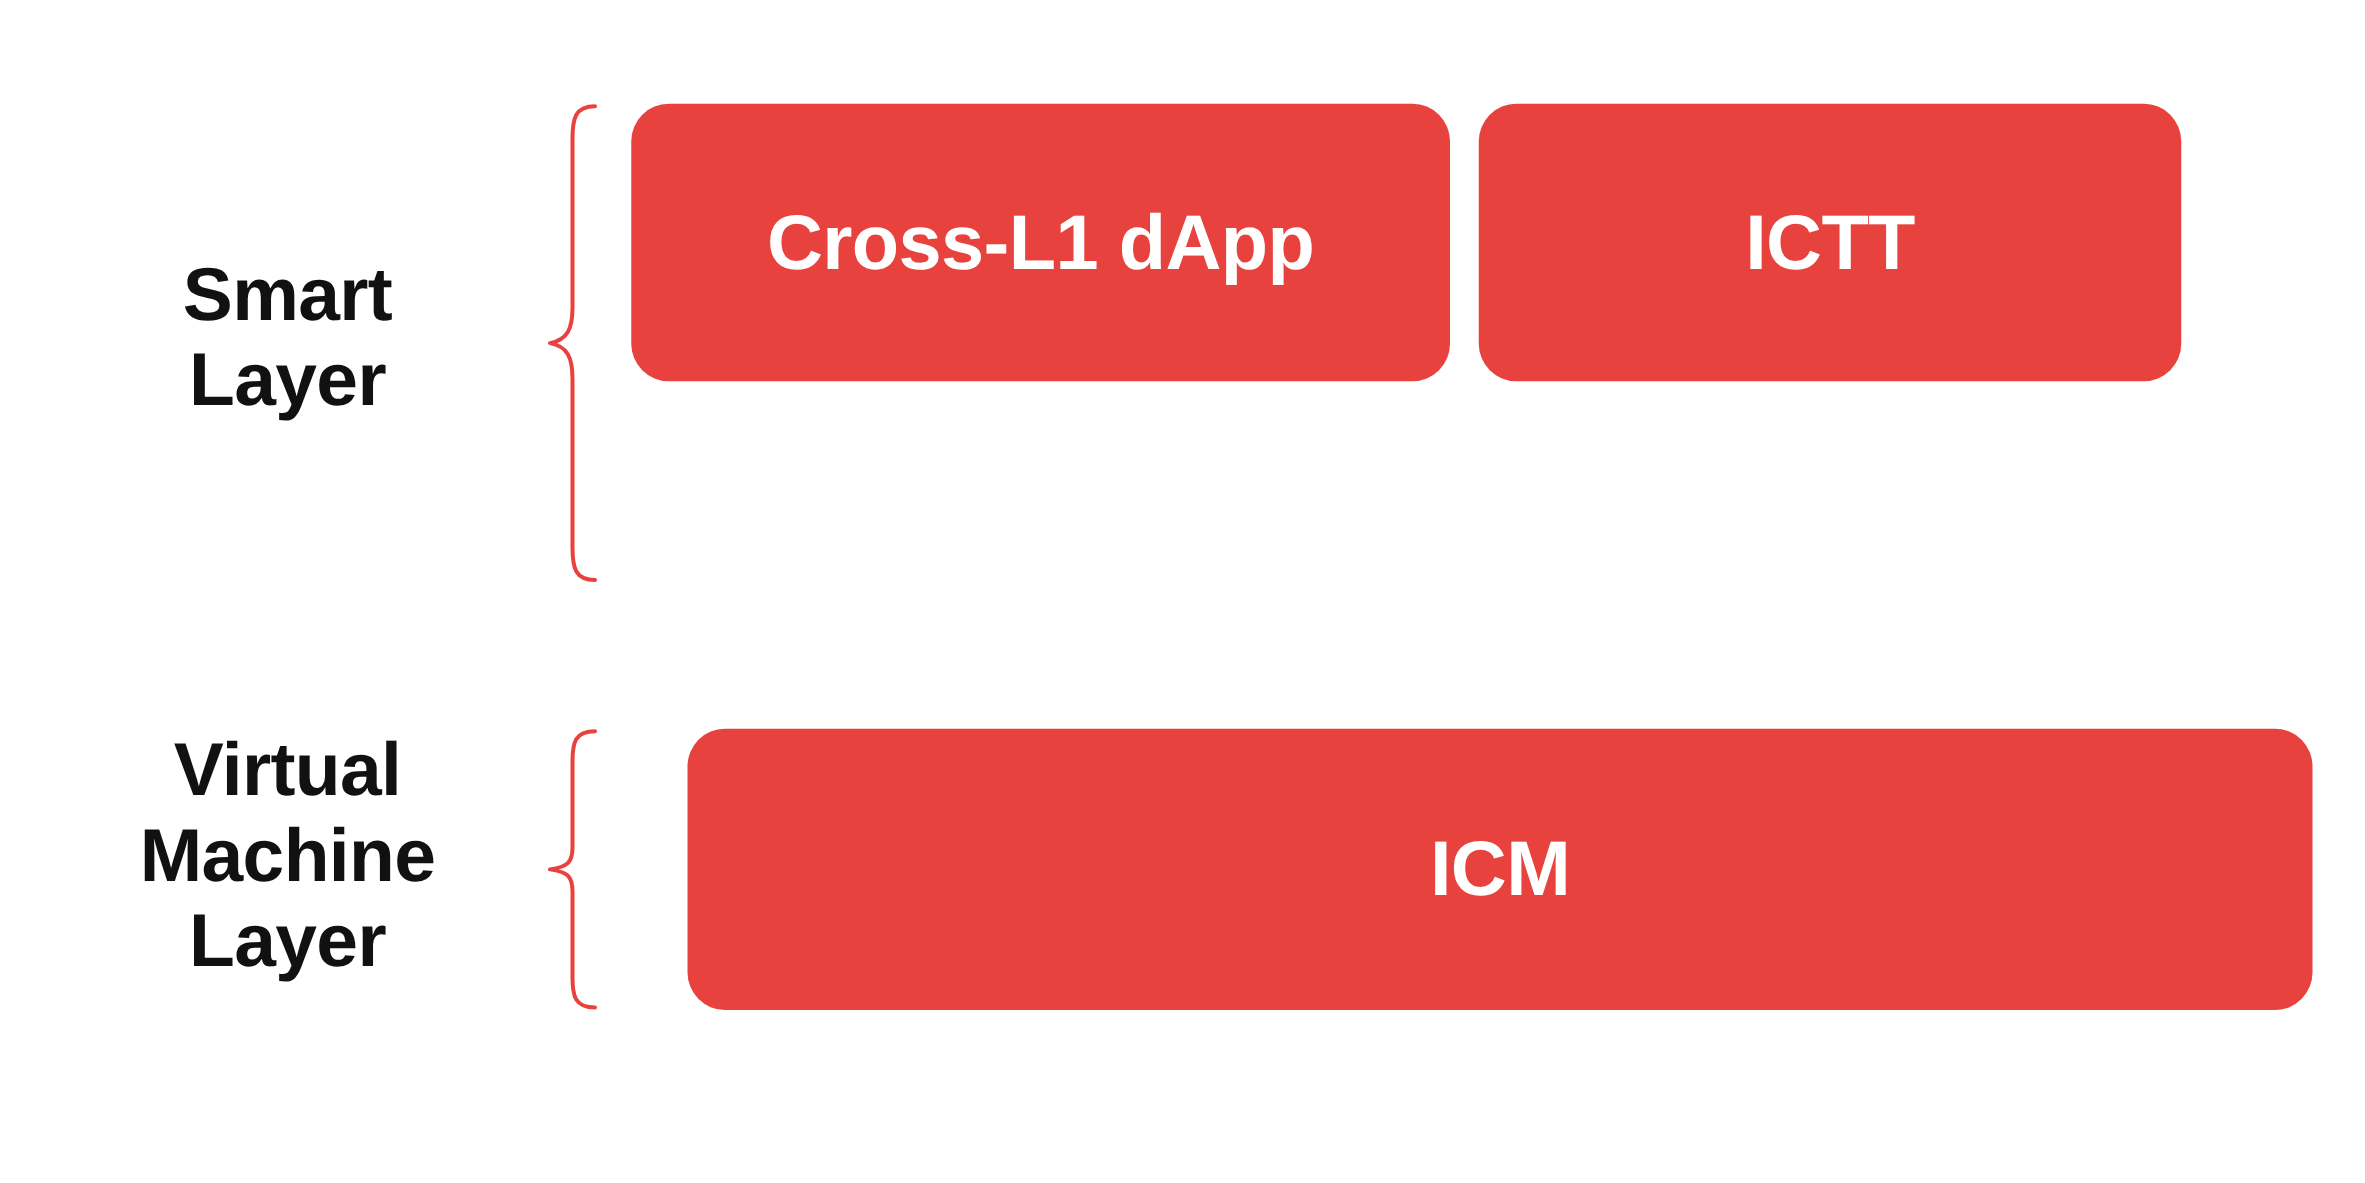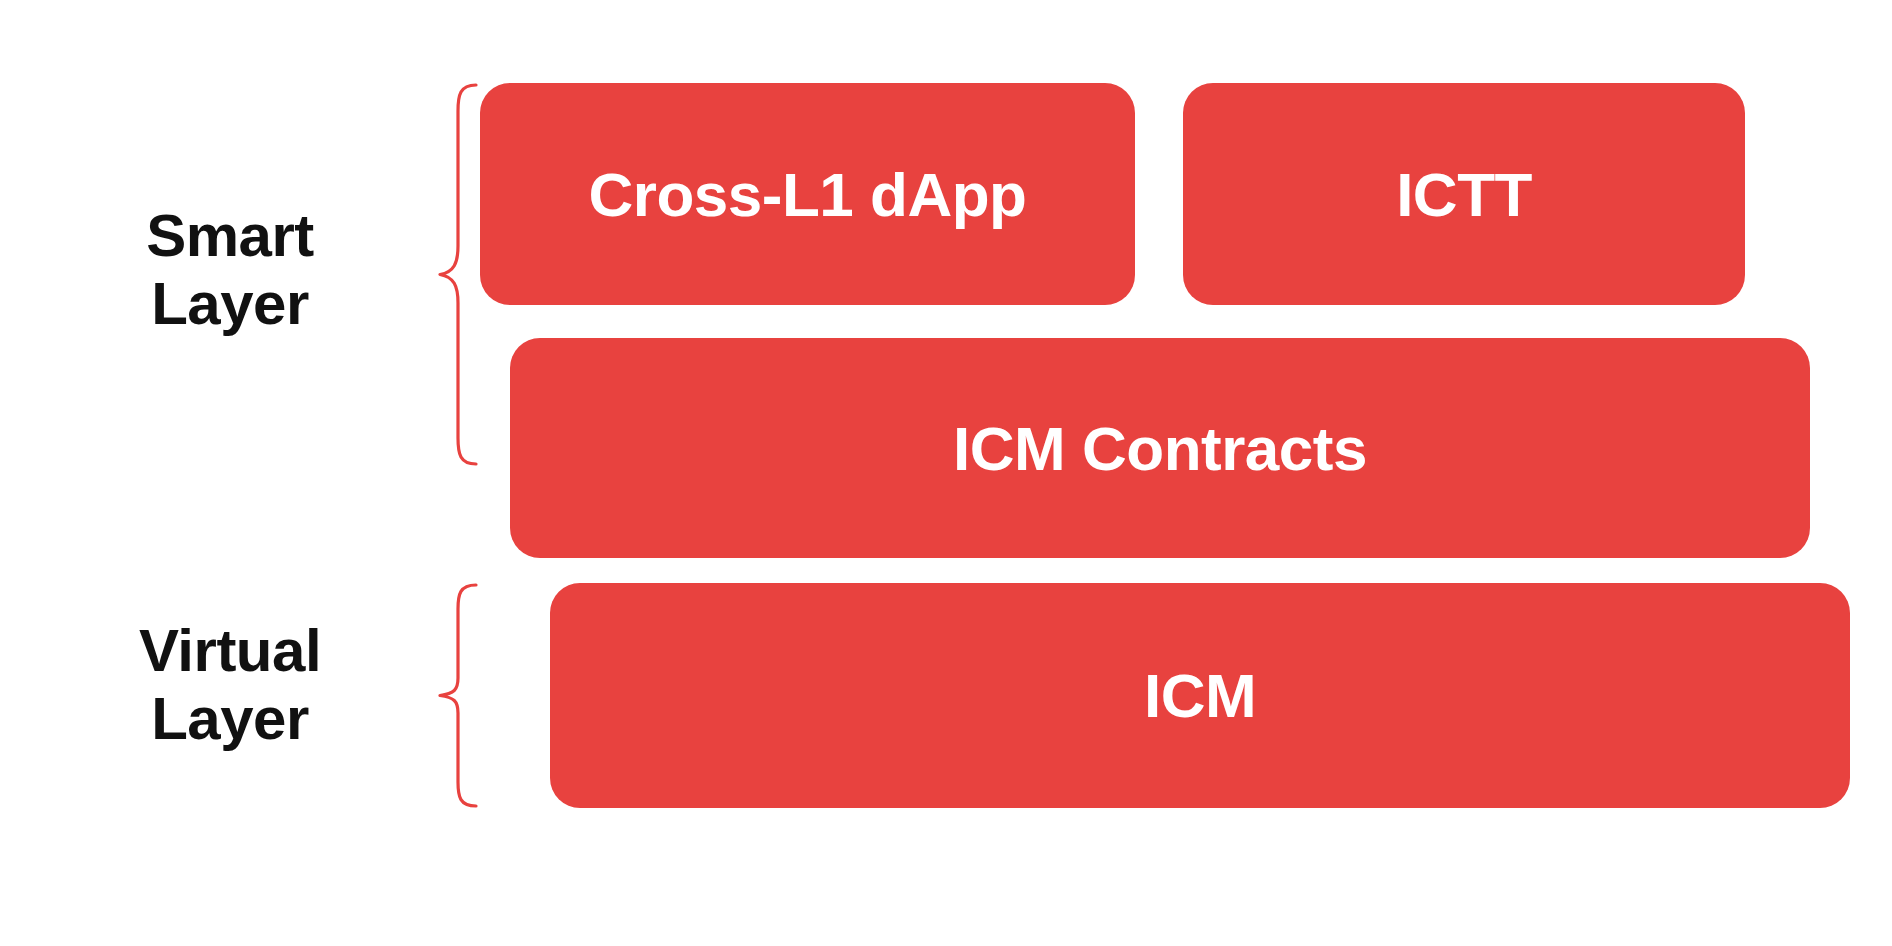--- a/index.html
+++ b/index.html
@@ -86,21 +86,21 @@
     justify-content: center;
     color: #ffffff;
     font-weight: 700;
     font-size: 62px;
     letter-spacing: -0.5px;
     white-space: nowrap;
     user-select: none;
   }
 
   #box-cross-l1-dapp {
-    left: 480px;
+    left: 505px;
     top: 83px;
     width: 655px;
     height: 222px;
   }
   #box-ictt {
     left: 1183px;
     top: 83px;
     width: 562px;
     height: 222px;
   }
@@ -133,34 +133,34 @@
              C 22 2, 20 12, 20 28
              L 20 163
              C 20 180, 16 189, 2 191.5
              C 16 194, 20 203, 20 220
              L 20 355
              C 20 371, 22 381, 38 381"></path>
   </svg>
 
   <div class="group-label" id="label-virtual-machine-layer">
     <span class="ln">Virtual</span>
+    <span class="ln">Machine</span>
     <span class="ln">Layer</span>
   </div>
 
   <svg class="brace" id="brace-virtual-machine" viewBox="0 0 40 225" preserveAspectRatio="none">
     <path d="M 38 2
              C 22 2, 20 11, 20 26
              L 20 95
              C 20 107, 16 110.5, 2 112.5
              C 16 114.5, 20 118, 20 130
              L 20 199
              C 20 214, 22 223, 38 223"></path>
   </svg>
 
   <div class="node-box" id="box-cross-l1-dapp">Cross-L1 dApp</div>
 
   <div class="node-box" id="box-ictt">ICTT</div>
 
-  <div class="node-box" id="box-icm-contracts">ICM Contracts</div>
 
   <div class="node-box" id="box-icm">ICM</div>
 
 </div>
 
 </body></html>

